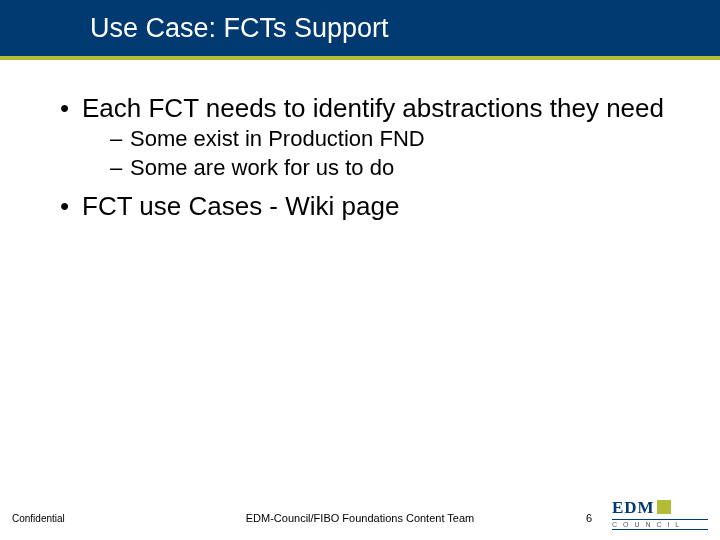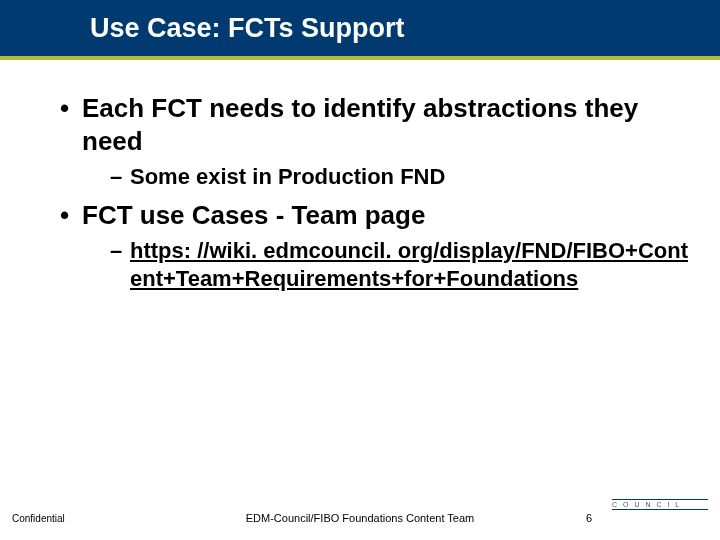--- a/index.html
+++ b/index.html
@@ -1,24 +1,24 @@
 <!DOCTYPE html>
 <html><head>
 <meta charset="utf-8">
 <style>
   * { margin: 0; padding: 0; box-sizing: border-box; }
   html, body { width: 720px; height: 540px; font-family: Arial, Helvetica, sans-serif; background: #fff; color: #000; }
   .slide { position: relative; width: 720px; height: 540px; overflow: hidden; }
   .title-band { position: absolute; top: 0; left: 0; right: 0; height: 60px; background: #003a70; border-bottom: 4px solid #b2bc35; display: flex; align-items: center; padding-left: 90px; }
-  .title-band h1 { color: #fff; font-size: 27px; font-weight: 700; }
-  .content { position: absolute; top: 92px; left: 52px; right: 28px; font-weight: bold; }
+  .title-band h1 { color: #fff; font-size: 27px; font-weight: 400; }
+  .content { position: absolute; top: 92px; left: 52px; right: 28px; }
   ul.bullets { list-style: none; }
   ul.bullets > li { position: relative; padding-left: 30px; font-size: 26px; line-height: 1.25; margin-bottom: 8px; }
   ul.bullets > li::before { content: "•"; position: absolute; left: 8px; top: 0; font-size: 26px; }
-  ul.dashes { list-style: none; margin-top: 6px; margin-bottom: 2px; }
+  ul.dashes { list-style: none; margin-top: 0; margin-bottom: 2px; }
   ul.dashes > li { position: relative; padding-left: 48px; font-size: 22px; line-height: 1.25; margin-bottom: 2px; }
   ul.dashes > li::before { content: "–"; position: absolute; left: 28px; top: 0; font-size: 22px; }
   .link-text { text-decoration: underline; color: #000; word-break: break-all; }
   .footer { position: absolute; left: 0; right: 0; bottom: 10px; height: 30px; }
   .confidential { position: absolute; left: 12px; bottom: 6px; font-size: 10px; }
   .footer-center { position: absolute; left: 0; right: 0; bottom: 6px; text-align: center; font-size: 11px; }
   .page-num { position: absolute; right: 128px; bottom: 6px; font-size: 11px; }
   .logo { position: absolute; right: 12px; bottom: 4px; width: 96px; height: 28px; }
   .logo .edm { font-family: Georgia, 'Times New Roman', serif; font-weight: 700; letter-spacing: 1px; font-size: 17px; color: #003a70; display: inline-block; }
   .logo .square { display:inline-block; width:14px; height:14px; background:#b2bc35; margin-left:2px; vertical-align: -1px; }
@@ -32,35 +32,34 @@
   <div class="title-band">
     <h1>Use Case: FCTs Support</h1>
   </div>
 
   <div class="content">
     <ul class="bullets">
       <li>
         <span>Each FCT needs to identify abstractions they need</span>
         <ul class="dashes">
           <li>Some exist in Production FND</li>
+          <li>Some are work for us to do</li>
         </ul>
       </li>
       <li>
-        <span>FCT use Cases - Team page</span>
-        <ul class="dashes">
-          <li>
-            <span class="link-text">https: //wiki. edmcouncil. org/display/FND/FIBO+Content+Team+Requirements+for+Foundations</span>
-          </li>
-        </ul>
+        <span>FCT use Cases - Wiki page</span>
       </li>
     </ul>
   </div>
 
   <div class="footer">
     <div class="confidential">Confidential</div>
     <div class="footer-center">EDM-Council/FIBO Foundations Content Team</div>
     <div class="page-num">6</div>
     <div class="logo">
+      <div>
+        <span class="edm">EDM</span><span class="square"></span>
+      </div>
       <div class="sub">C O U N C I L</div>
     </div>
   </div>
 
 </div>
 
 </body></html>

